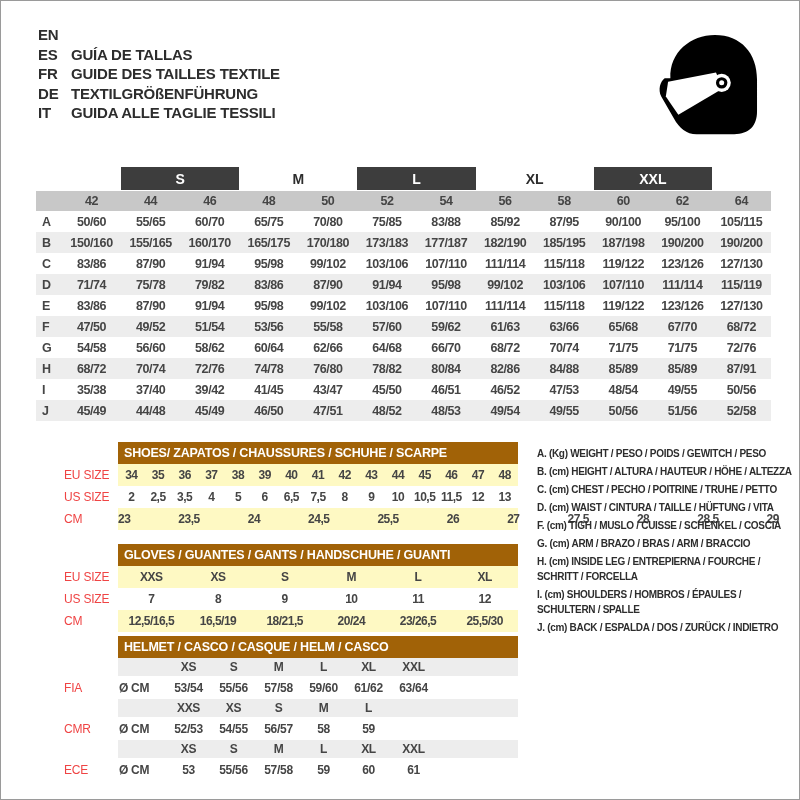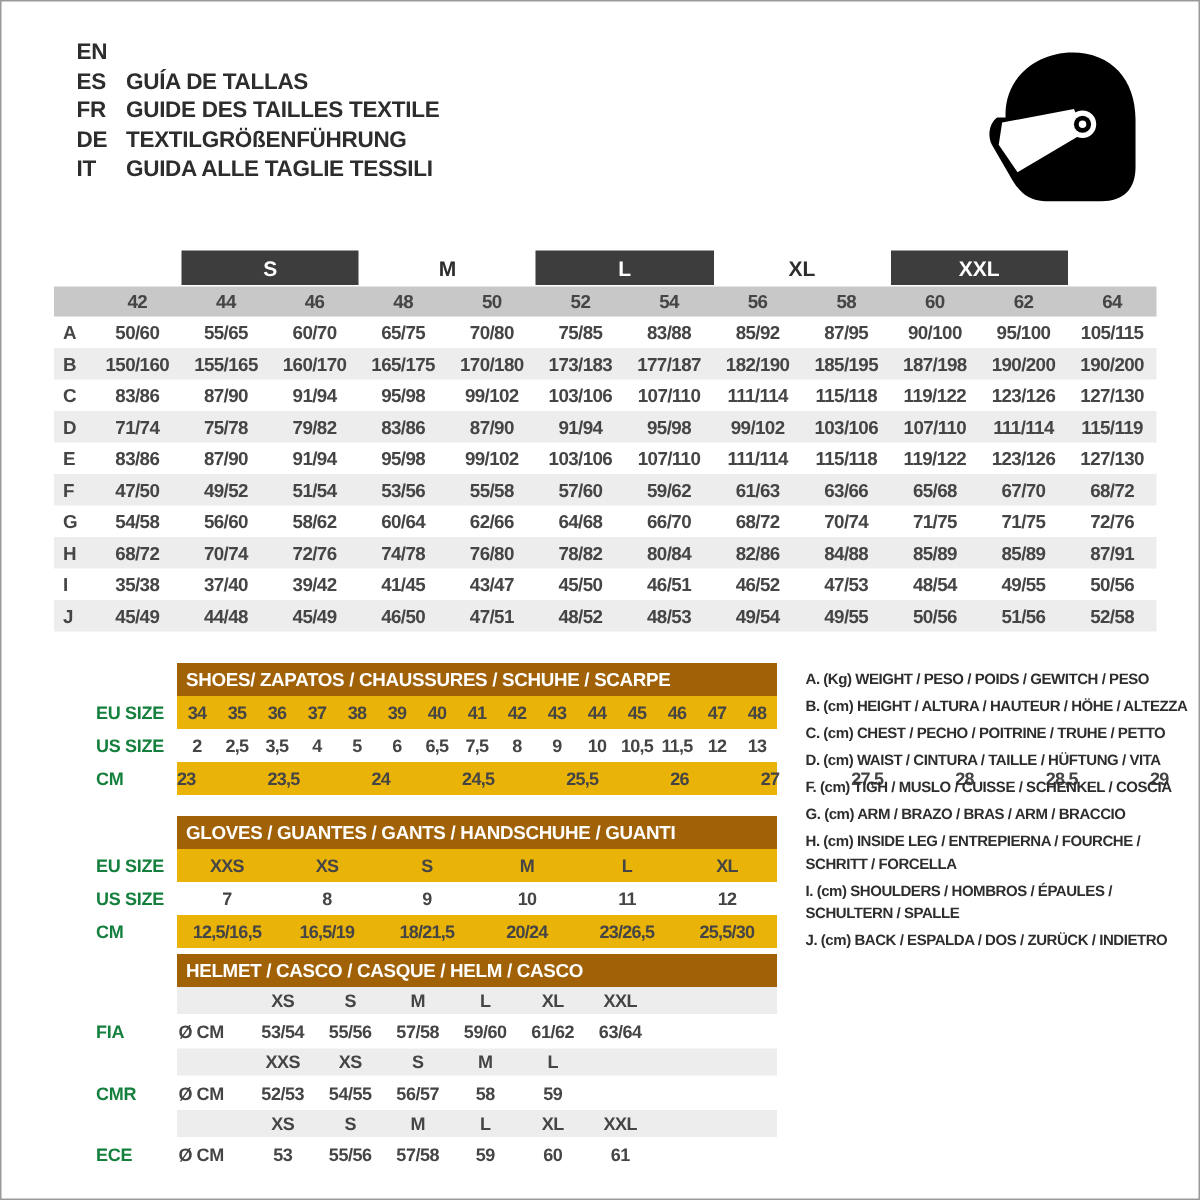--- a/index.html
+++ b/index.html
@@ -1,45 +1,45 @@
 <!DOCTYPE html>
 <html><head>
 <meta charset="utf-8">
 <style>
   * { margin:0; padding:0; box-sizing:border-box; }
   html,body { background:#fff; }
   body { width:800px; height:800px; font-family:"Liberation Sans", sans-serif; }
   .page { position:relative; width:800px; height:800px; background:#fff; border:1px solid #9a9a9a; overflow:hidden; }
 
   
-  .lang-block { position:absolute; top:24px; left:50px; }
+  .lang-block { position:absolute; top:24px; left:37px; }
   .lang-row { display:flex; font-weight:700; font-size:15px; line-height:19.5px; color:#2d2d2d; letter-spacing:-0.2px; }
   .lang-code { width:33px; flex:none; }
 
   
   .helmet-icon { position:absolute; top:26px; left:648px; width:118px; height:114px; }
 
   
   .main-table { position:absolute; top:166px; left:35px; width:735px; }
   .sg-row { display:flex; height:23px; padding-left:26px; }
   .sg { display:flex; align-items:center; justify-content:center; font-weight:700; font-size:14px; color:#2d2d2d; }
   .sg.dark { background:#3d3d3d; color:#ffffff; }
   .num-row { display:flex; height:20px; background:#c8c8c8; margin-top:1px; }
   .trow { display:flex; height:21px; }
   .trow.shade { background:#ededed; }
   .lblcell { width:26px; flex:none; display:flex; align-items:center; padding-left:6px; font-weight:700; font-size:12.5px; color:#454545; }
   .vcell { flex:1; display:flex; align-items:center; justify-content:center; font-weight:700; font-size:12.5px; color:#454545; letter-spacing:-0.4px; white-space:nowrap; }
 
   
   .section { position:absolute; left:35px; width:482px; }
   .sec-row { display:flex; }
-  .side-label { width:82px; flex:none; display:flex; align-items:center; padding-left:28px; font-weight:700; font-size:12px; color:#15803d; letter-spacing:-0.2px; white-space:nowrap; }
+  .side-label { width:82px; flex:none; display:flex; align-items:center; padding-left:28px; font-weight:400; font-size:12px; color:#ef4444; letter-spacing:-0.2px; white-space:nowrap; }
   .bar { width:400px; height:22px; background:#a16207; color:#fff; font-weight:700; font-size:12.5px; display:flex; align-items:center; padding-left:6px; letter-spacing:-0.2px; white-space:nowrap; }
   .grow { width:400px; display:grid; height:22px; }
-  .grow.shade { background:#eab308; }
+  .grow.shade { background:#fef9c3; }
   .gcell { display:flex; align-items:center; justify-content:center; font-weight:700; font-size:12px; color:#454545; letter-spacing:-0.5px; white-space:nowrap; }
   .hrow { width:400px; display:flex; height:23px; align-items:center; }
   .hrow.shade { background:#ededed; height:18px; }
   .hcell { width:45px; flex:none; display:flex; align-items:center; justify-content:center; font-weight:700; font-size:12px; color:#454545; letter-spacing:-0.3px; white-space:nowrap; }
   .hcell.h0 { width:48px; justify-content:flex-start; padding-left:1px; }
 
   
   .legend { position:absolute; left:536px; top:445px; width:260px; }
   .legend-item { font-weight:700; font-size:10px; line-height:15px; color:#2d2d2d; letter-spacing:-0.3px; margin-bottom:3px; }
 </style>

